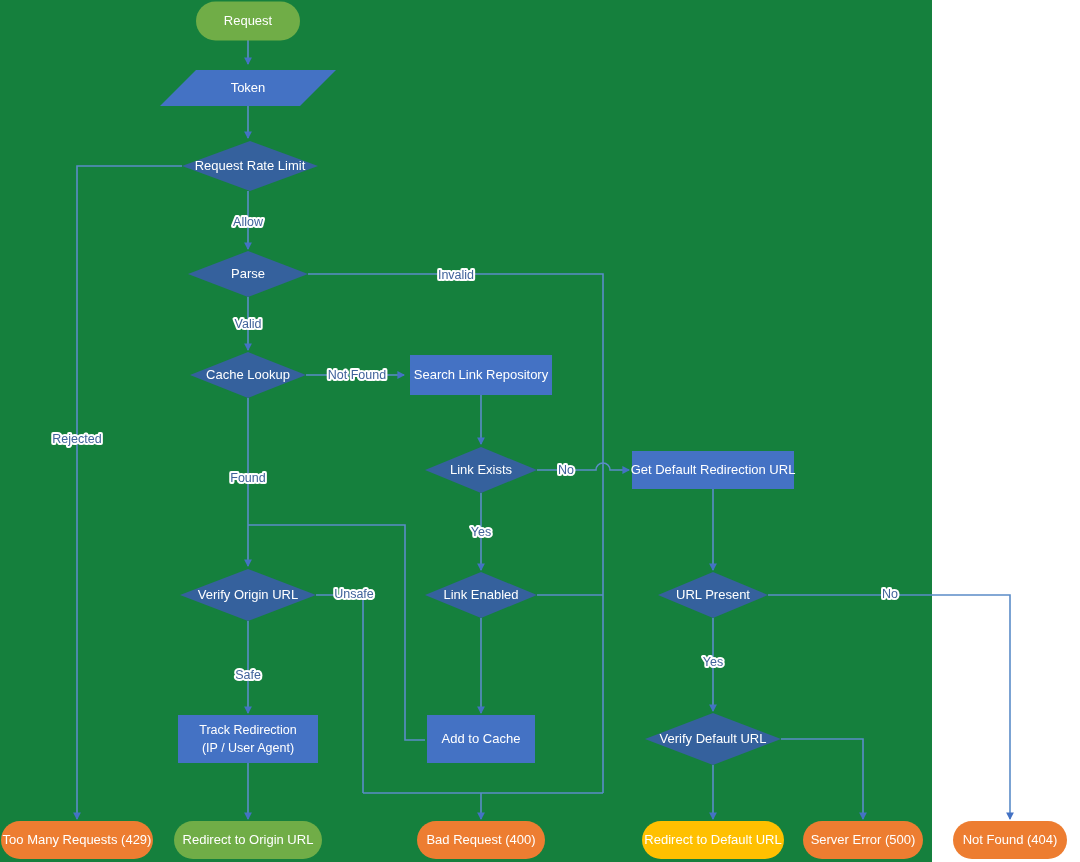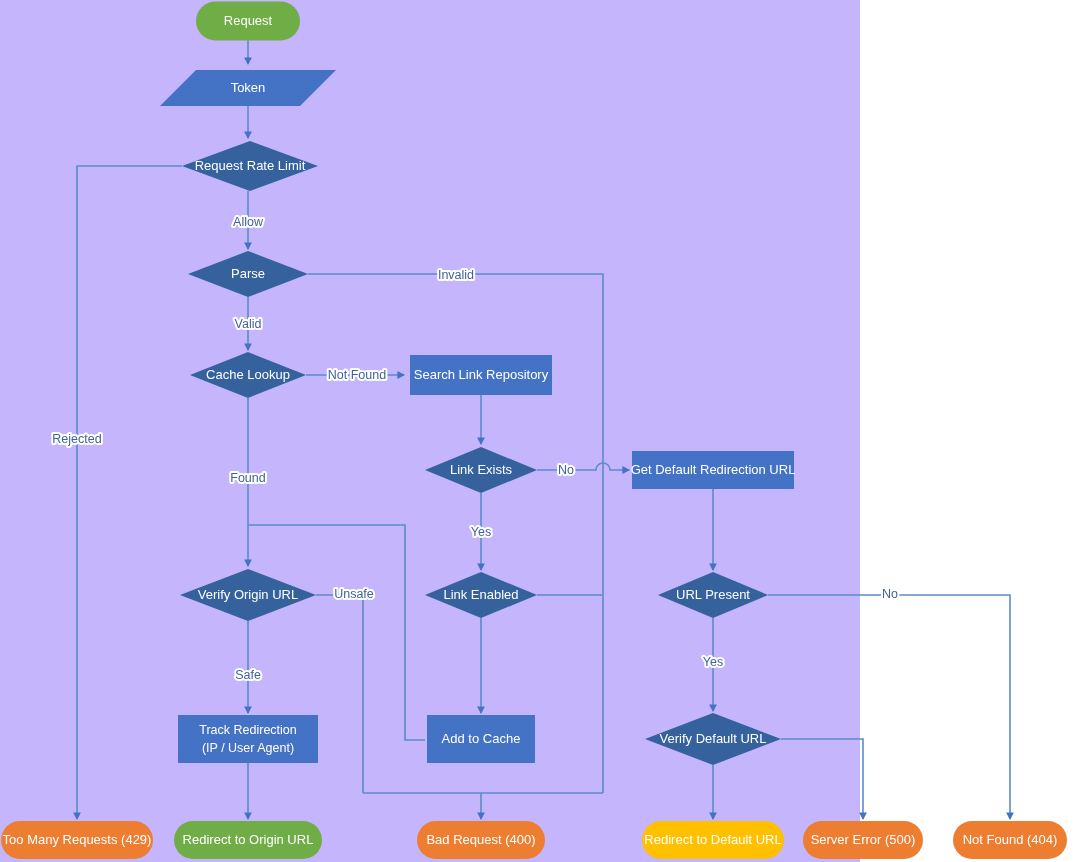--- a/index.html
+++ b/index.html
@@ -1,17 +1,17 @@
 <!DOCTYPE html>
 <html><head>
 <meta charset="utf-8">
 <style>
   html,body{margin:0;padding:0;background:#ffffff;}
   body{width:1080px;height:862px;font-family:"Liberation Sans",sans-serif;overflow:hidden;}
-  #stage{position:relative;width:860px;height:862px;background:#c4b5fd;}
+  #stage{position:relative;width:932px;height:862px;background:#15803d;}
   svg{display:block;}
   .node-label{fill:#ffffff;font-family:"Liberation Sans",sans-serif;font-size:13px;text-anchor:middle;dominant-baseline:middle;}
   .node-label.small{font-size:12.5px;}
   .edge-label{fill:#41639B;font-family:"Liberation Sans",sans-serif;font-size:12.5px;text-anchor:middle;dominant-baseline:middle;}
   .conn{fill:none;stroke:#5B8CC8;stroke-width:1.6;}
   .arrowfill{fill:#4472C4;}
 </style>
 </head>
 <body>
 

